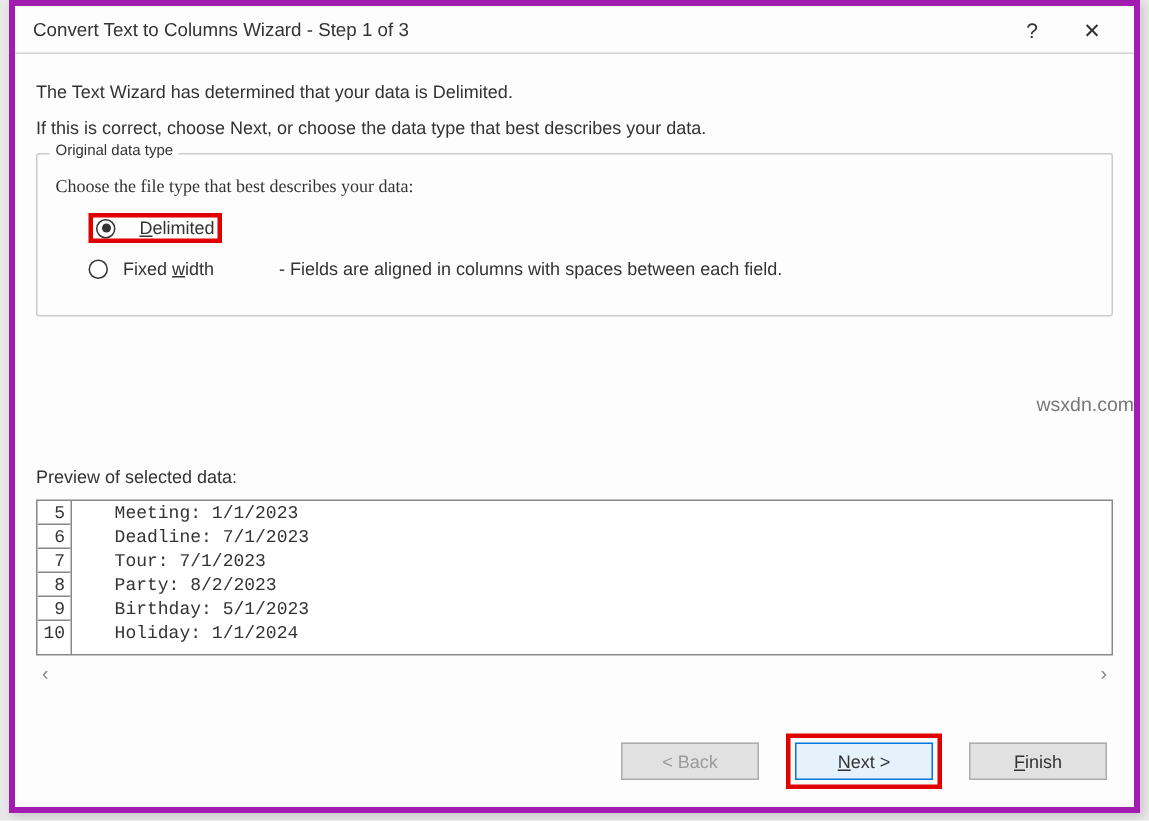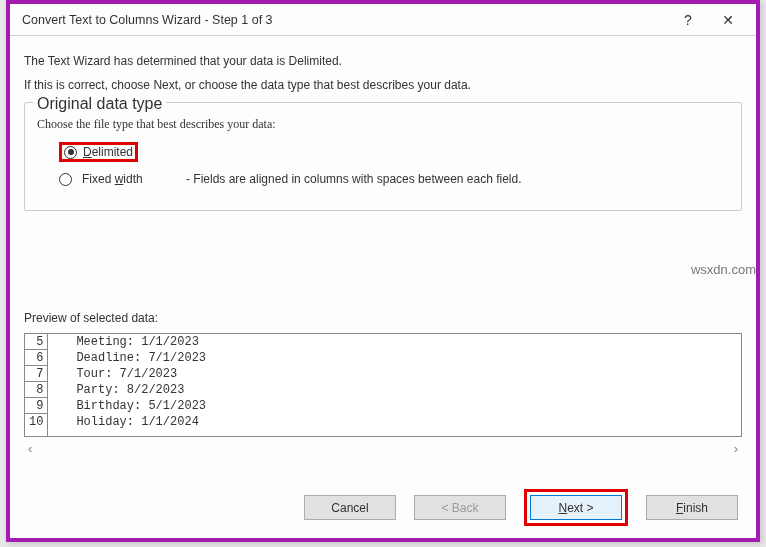--- a/index.html
+++ b/index.html
@@ -57,21 +57,21 @@
       padding: 8px 12px 14px 12px;
       margin-top: 8px;
       position: relative;
     }
     .fieldset-legend {
       position: absolute;
       top: -8px;
       left: 8px;
       background: #fdfdfd;
       padding: 0 4px;
-      font-size: 16px;
+      font-size: 10px;
       color: #333;
     }
     .choose-line {
       margin: 6px 0 10px 0;
       font-family: Liberation Serif, serif;
     }
     .radio-row {
       display: flex;
       align-items: center;
       margin: 4px 0 8px 22px;
@@ -79,21 +79,21 @@
     }
     .label-box {
       min-width: 90px;
       padding: 2px 4px;
     }
     .highlight-red {
       border: 3px solid #e00000;
       padding: 0px 2px;
       display: inline-flex;
       align-items: center;
-      gap: 6px;
+      gap: 16px;
     }
     .radio {
       width: 13px; height: 13px;
       border: 1px solid #333;
       border-radius: 50%;
       display: inline-flex;
       align-items: center;
       justify-content: center;
       background: #fff;
     }
@@ -249,21 +249,20 @@
         </div>
       </div>
       <div class="scroll-hint">
         <span>‹</span>
         <span>›</span>
       </div>
     </div>
   </div>
 
   <div class="buttons">
-    <div class="btn">Cancel</div>
     <div class="btn disabled">&lt; Back</div>
     <span class="highlight-red-btn">
       <div class="btn primary">
           <span class="underline-accel">N</span>
           <span>ext &gt;</span>
         </div>
     </span>
     <div class="btn">
         <span class="underline-accel">F</span>
         <span>inish</span>

